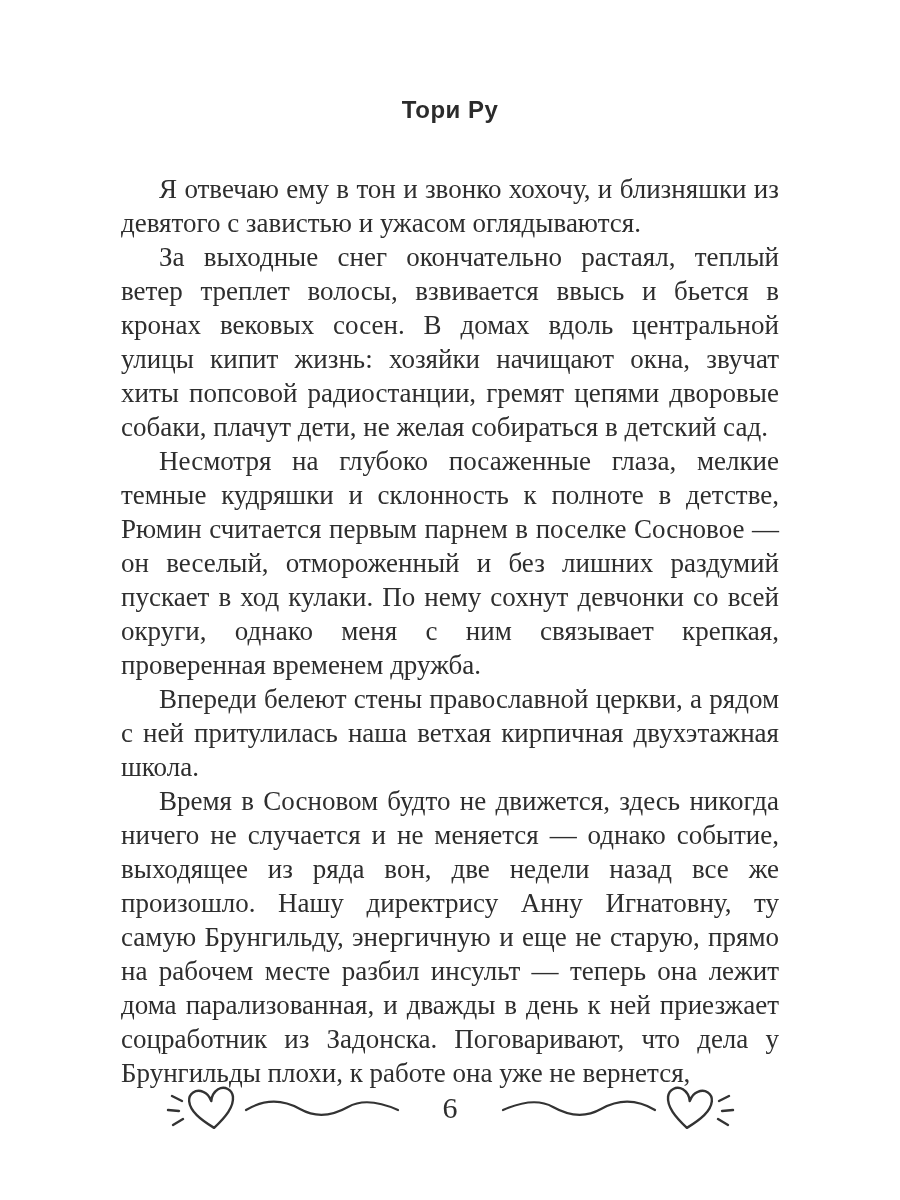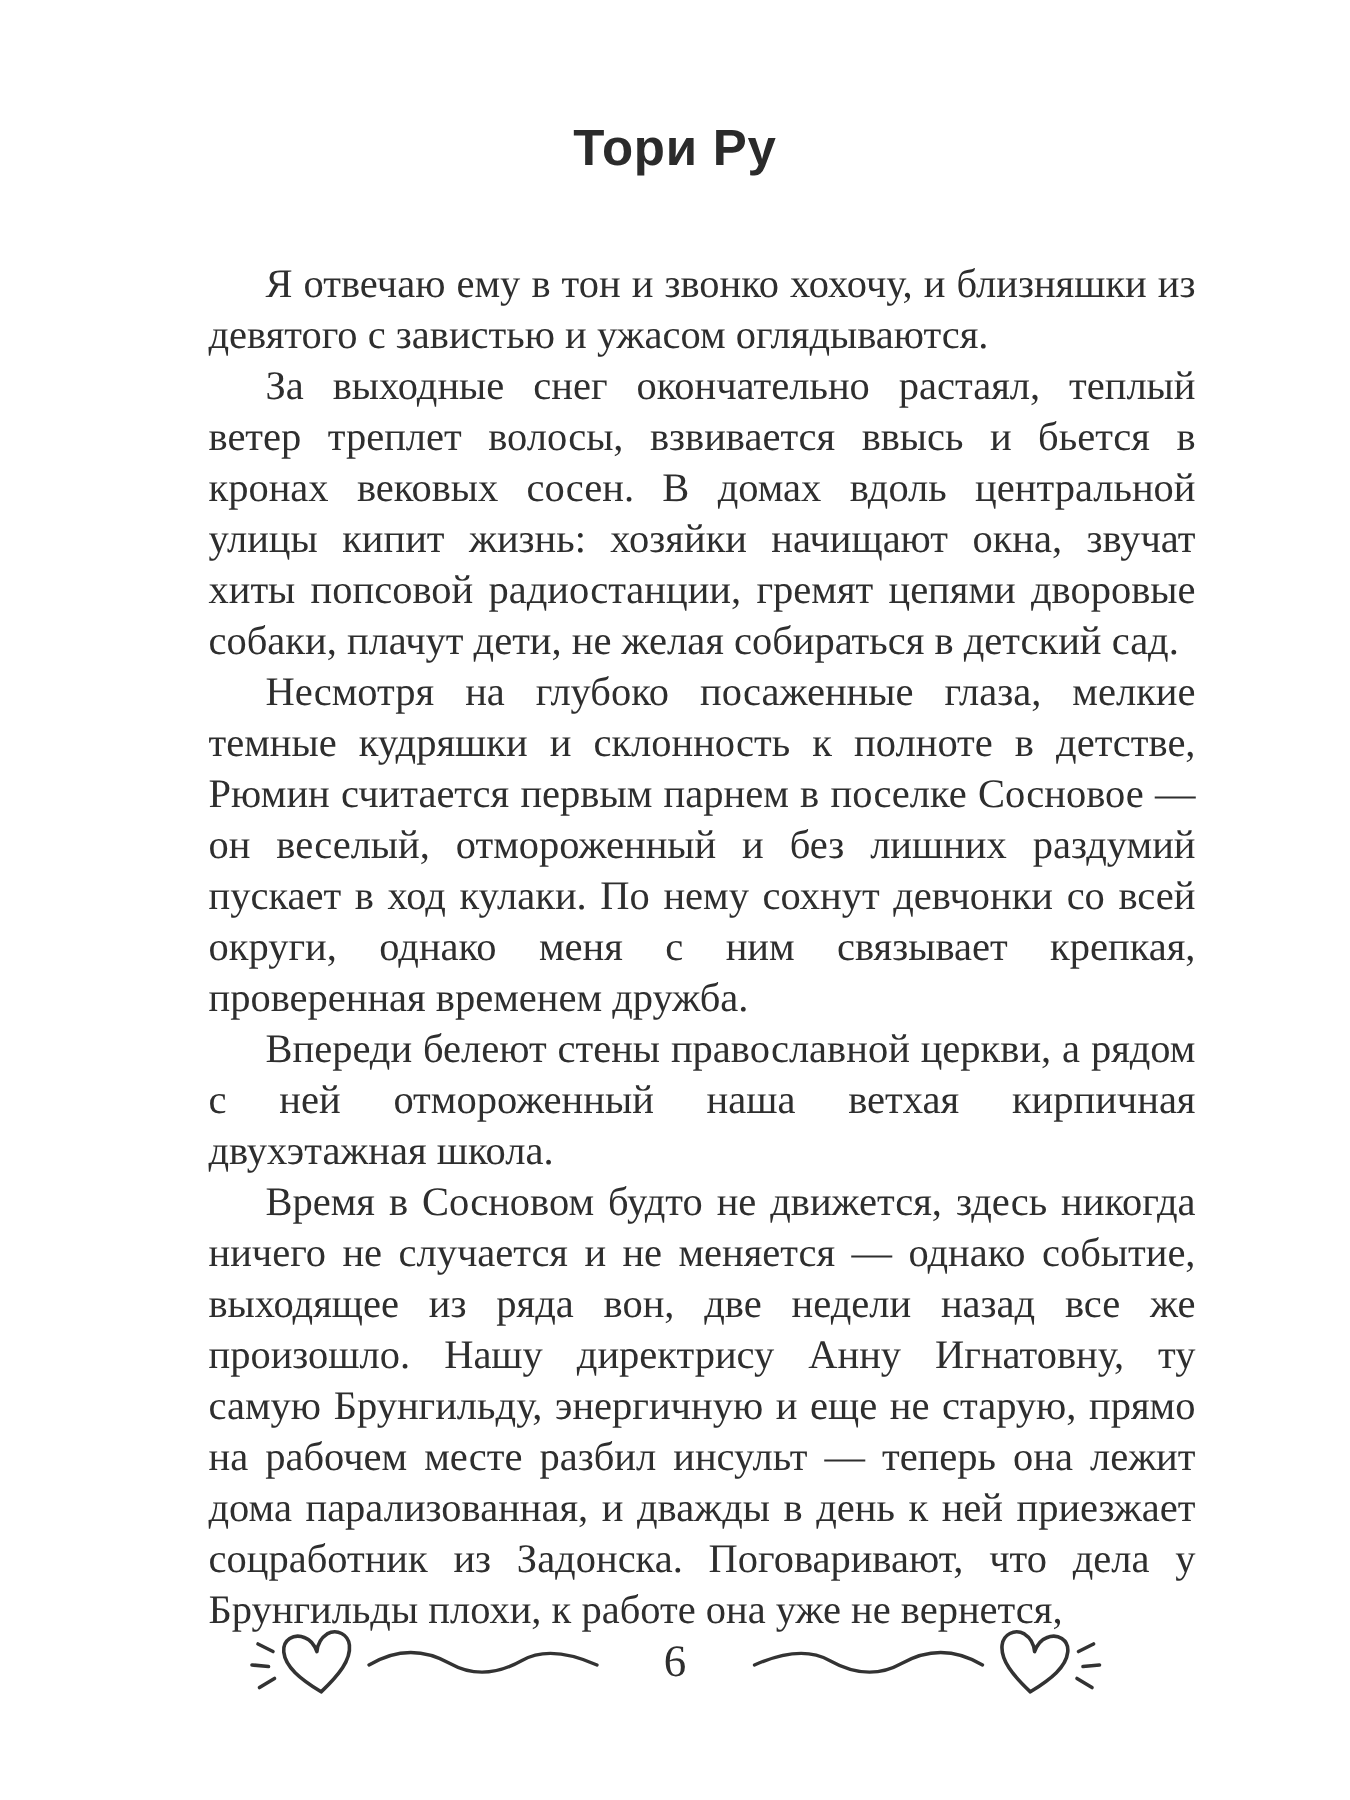--- a/index.html
+++ b/index.html
@@ -11,34 +11,34 @@
     position: relative;
     width: 900px;
     height: 1200px;
     background: #ffffff;
     overflow: hidden;
     font-family: "Liberation Serif", serif;
     color: #2e2e2e;
   }
   .running-head {
     position: absolute;
-    top: 80px;
+    top: 96px;
     left: 0;
     width: 100%;
     text-align: center;
     font-family: "Liberation Sans", sans-serif;
     font-weight: 700;
-    font-size: 34px;
+    font-size: 24px;
     letter-spacing: 0.5px;
     color: #2b2b2b;
   }
   .text-block {
     position: absolute;
     top: 172px;
-    left: 139px;
+    left: 121px;
     width: 658px;
   }
   .text-block p {
     margin: 0;
     text-align: justify;
     text-indent: 38px;
     font-size: 27px;
     line-height: 34px;
     hyphens: auto;
     color: #2e2e2e;
@@ -78,21 +78,21 @@
 <body>
 
 <div class="book-page">
 
   <div class="running-head">Тори Ру</div>
 
   <div class="text-block">
     <p>Я отвечаю ему в тон и звонко хохочу, и близняшки из девятого с завистью и ужасом оглядываются.</p>
     <p>За выходные снег окончательно растаял, теплый ветер треплет волосы, взвивается ввысь и бьется в кронах вековых сосен. В домах вдоль центральной улицы кипит жизнь: хозяйки начищают окна, звучат хиты попсовой радиостанции, гремят цепями дворовые собаки, плачут дети, не желая собираться в детский сад.</p>
     <p>Несмотря на глубоко посаженные глаза, мелкие темные кудряшки и склонность к полноте в детстве, Рюмин считается первым парнем в поселке Сосновое — он веселый, отмороженный и без лишних раздумий пускает в ход кулаки. По нему сохнут девчонки со всей округи, однако меня с ним связывает крепкая, проверенная временем дружба.</p>
-    <p>Впереди белеют стены православной церкви, а рядом с ней отмороженный наша ветхая кирпичная двухэтажная школа.</p>
+    <p>Впереди белеют стены православной церкви, а рядом с ней притулилась наша ветхая кирпичная двухэтажная школа.</p>
     <p>Время в Сосновом будто не движется, здесь никогда ничего не случается и не меняется — однако событие, выходящее из ряда вон, две недели назад все же произошло. Нашу директрису Анну Игнатовну, ту самую Брунгильду, энергичную и еще не старую, прямо на рабочем месте разбил инсульт — теперь она лежит дома парализованная, и дважды в день к ней приезжает соцработник из Задонска. Поговаривают, что дела у Брунгильды плохи, к работе она уже не вернется,</p>
   </div>
 
   <div class="page-footer">
 
     <svg class="ornament left" viewBox="0 0 235 56" xmlns="http://www.w3.org/2000/svg">
 
       <line x1="6" y1="16" x2="16" y2="21" stroke-width="2.4"></line>
       <line x1="2" y1="30" x2="13" y2="31" stroke-width="2.4"></line>
       <line x1="7" y1="45" x2="17" y2="39" stroke-width="2.4"></line>

